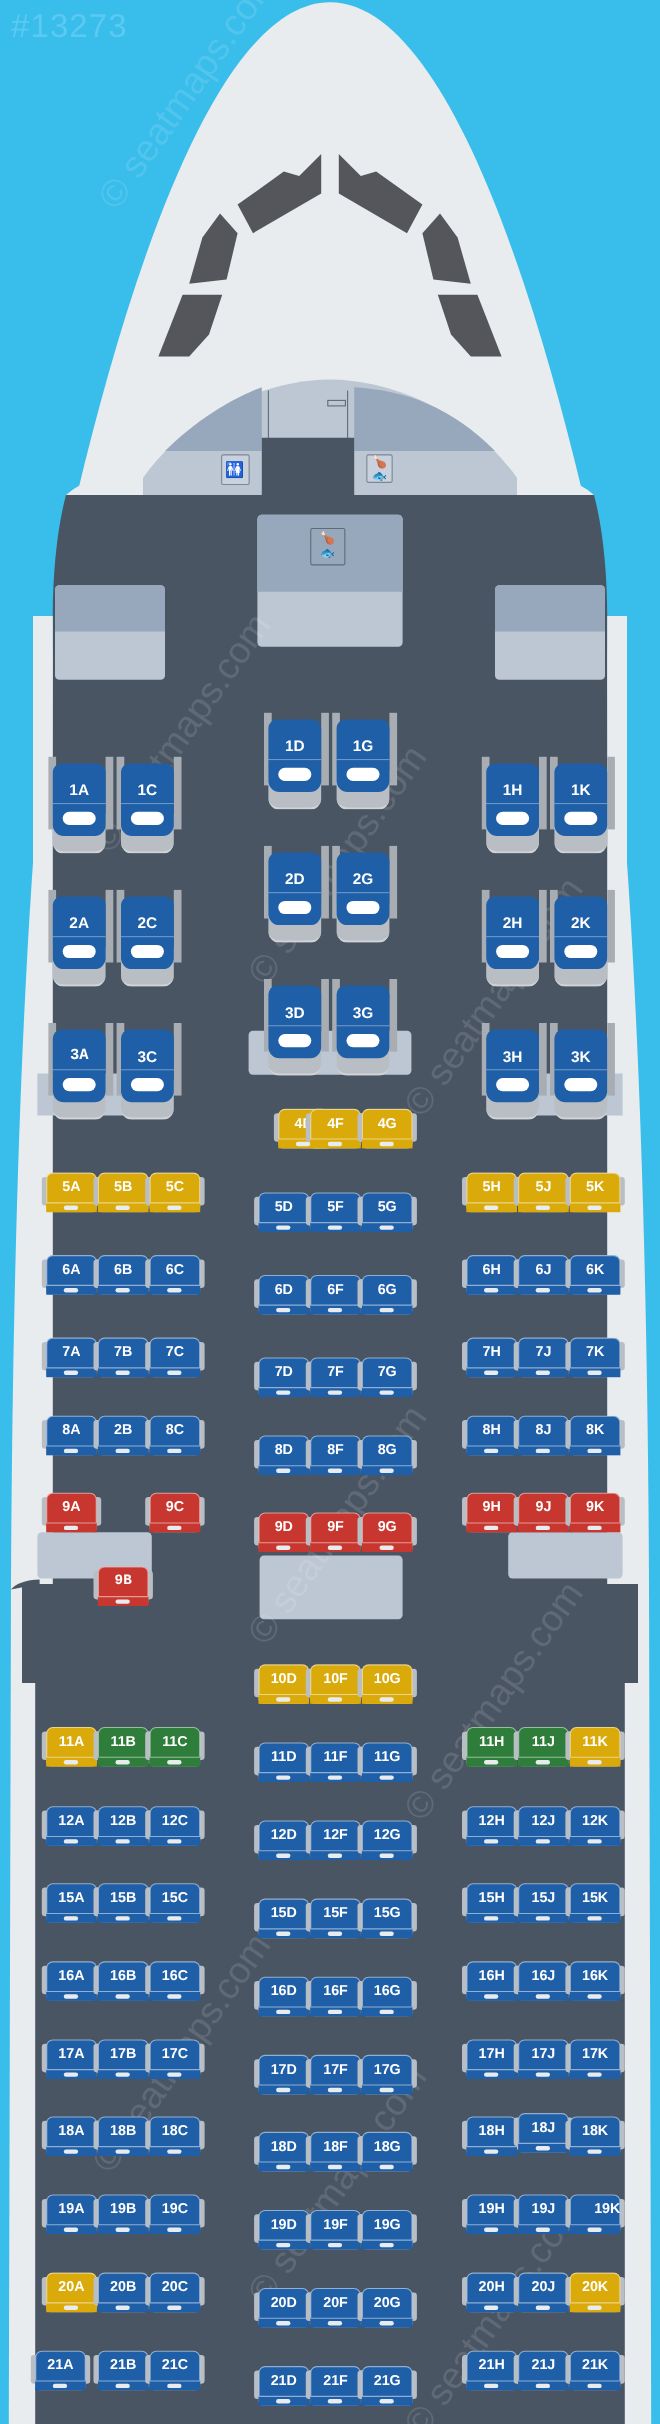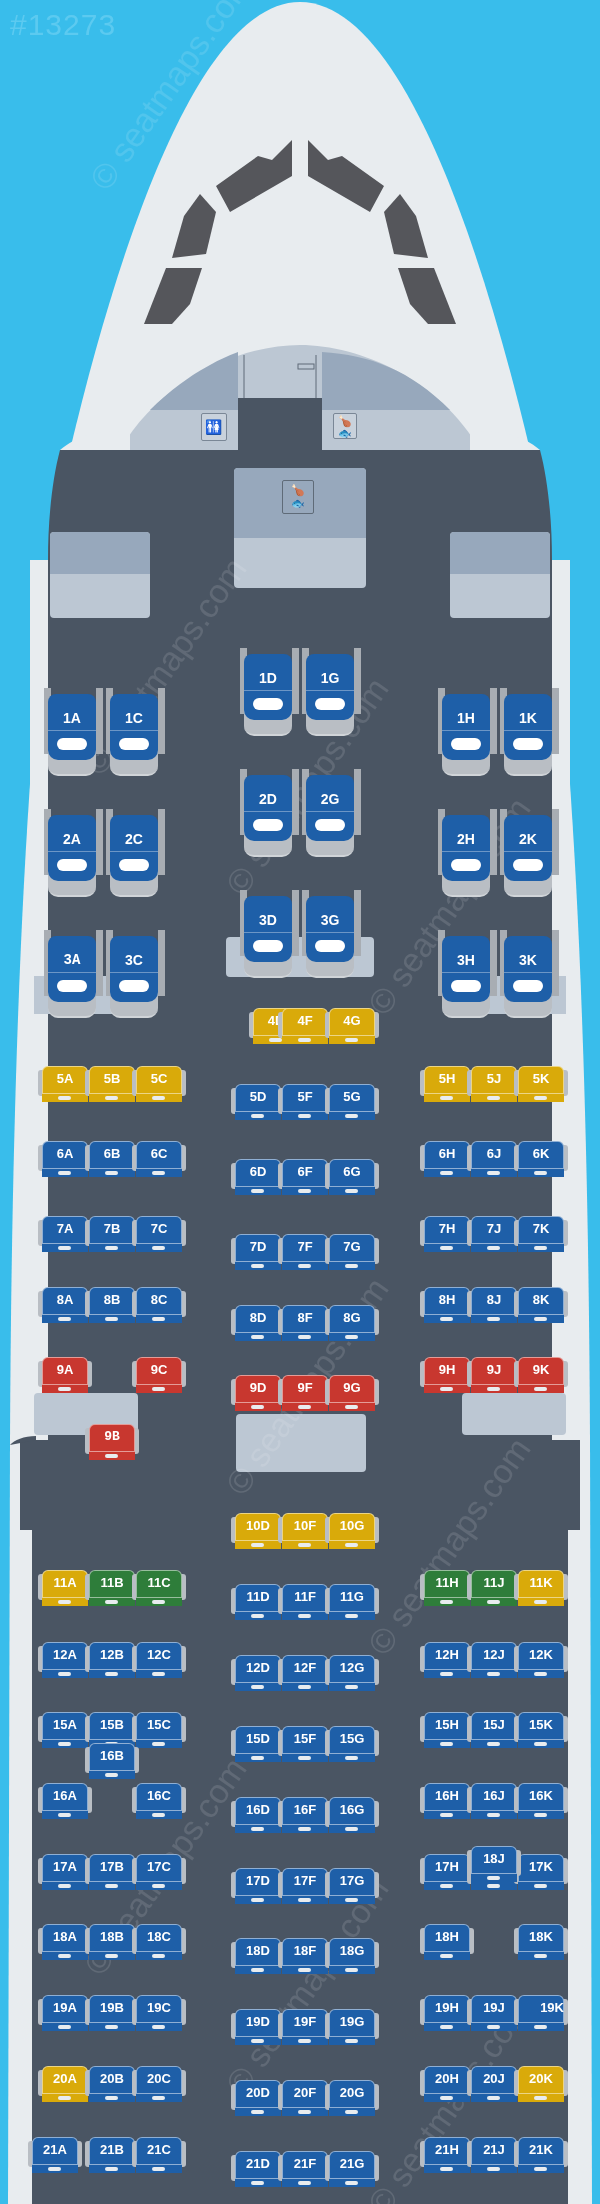--- a/index.html
+++ b/index.html
@@ -472,21 +472,21 @@
     <div class="seat eco" style="left: 42px; top: 1287px;">
       <div class="back"></div>
       <div class="body" style="background:#1E5FA8"></div>
       <div class="lbl">8A</div>
       <div class="bar" style="background:#1E5FA8"></div>
       <div class="pill"></div>
     </div>
     <div class="seat eco" style="left: 89px; top: 1287px;">
       <div class="back"></div>
       <div class="body" style="background:#1E5FA8"></div>
-      <div class="lbl">8B</div>
+      <div class="lbl">2B</div>
       <div class="bar" style="background:#1E5FA8"></div>
       <div class="pill"></div>
     </div>
     <div class="seat eco" style="left: 136px; top: 1287px;">
       <div class="back"></div>
       <div class="body" style="background:#1E5FA8"></div>
       <div class="lbl">8C</div>
       <div class="bar" style="background:#1E5FA8"></div>
       <div class="pill"></div>
     </div>
@@ -805,21 +805,21 @@
       <div class="bar" style="background:#1E5FA8"></div>
       <div class="pill"></div>
     </div>
     <div class="seat eco" style="left: 42px; top: 1783px;">
       <div class="back"></div>
       <div class="body" style="background:#1E5FA8"></div>
       <div class="lbl">16A</div>
       <div class="bar" style="background:#1E5FA8"></div>
       <div class="pill"></div>
     </div>
-    <div class="seat eco" style="left: 89px; top: 1743px;">
+    <div class="seat eco" style="left: 89px; top: 1783px;">
       <div class="back"></div>
       <div class="body" style="background:#1E5FA8"></div>
       <div class="lbl">16B</div>
       <div class="bar" style="background:#1E5FA8"></div>
       <div class="pill"></div>
     </div>
     <div class="seat eco" style="left: 136px; top: 1783px;">
       <div class="back"></div>
       <div class="body" style="background:#1E5FA8"></div>
       <div class="lbl">16C</div>
@@ -973,21 +973,21 @@
       <div class="bar" style="background:#1E5FA8"></div>
       <div class="pill"></div>
     </div>
     <div class="seat eco" style="left: 424px; top: 1924px;">
       <div class="back"></div>
       <div class="body" style="background:#1E5FA8"></div>
       <div class="lbl">18H</div>
       <div class="bar" style="background:#1E5FA8"></div>
       <div class="pill"></div>
     </div>
-    <div class="seat eco" style="left: 471px; top: 1846px;">
+    <div class="seat eco" style="left: 471px; top: 1921px;">
       <div class="back"></div>
       <div class="body" style="background:#1E5FA8"></div>
       <div class="lbl">18J</div>
       <div class="bar" style="background:#1E5FA8"></div>
       <div class="pill"></div>
     </div>
     <div class="seat eco" style="left: 518px; top: 1924px;">
       <div class="back"></div>
       <div class="body" style="background:#1E5FA8"></div>
       <div class="lbl">18K</div>

